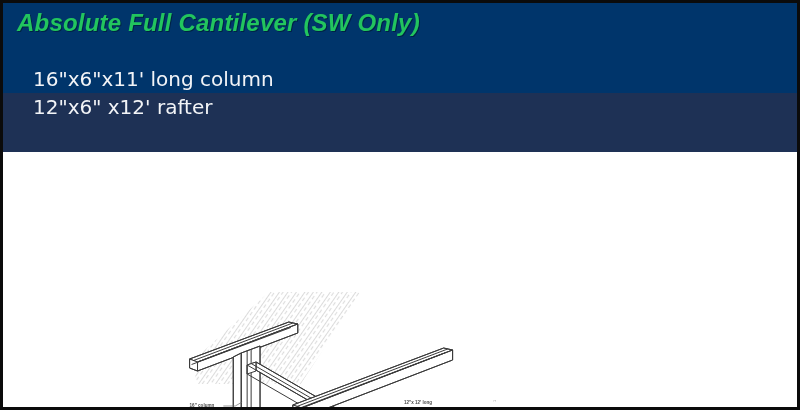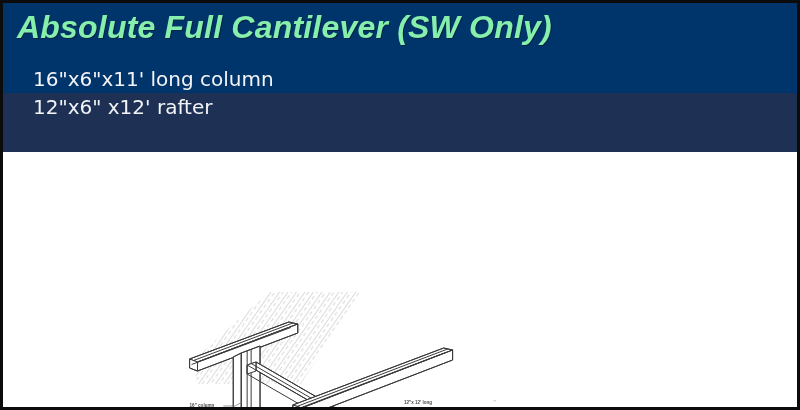--- a/index.html
+++ b/index.html
@@ -33,24 +33,24 @@
     left: 0;
     top: 0;
     right: 0;
     height: 90px;
     background: #00356b;
   }
   .title {
     position: absolute;
     left: 14px;
     top: 6px;
-    font-size: 32px;
+    font-size: 24px;
     font-weight: bold;
     font-style: italic;
-    color: #86efac;
+    color: #22c55e;
     letter-spacing: 0.2px;
     white-space: nowrap;
     text-shadow: 1px 1px 0 rgba(0,0,0,0.35);
   }
   .spec-list {
     position: absolute;
     left: 30px;
     top: 62px;
     right: 10px;
   }

